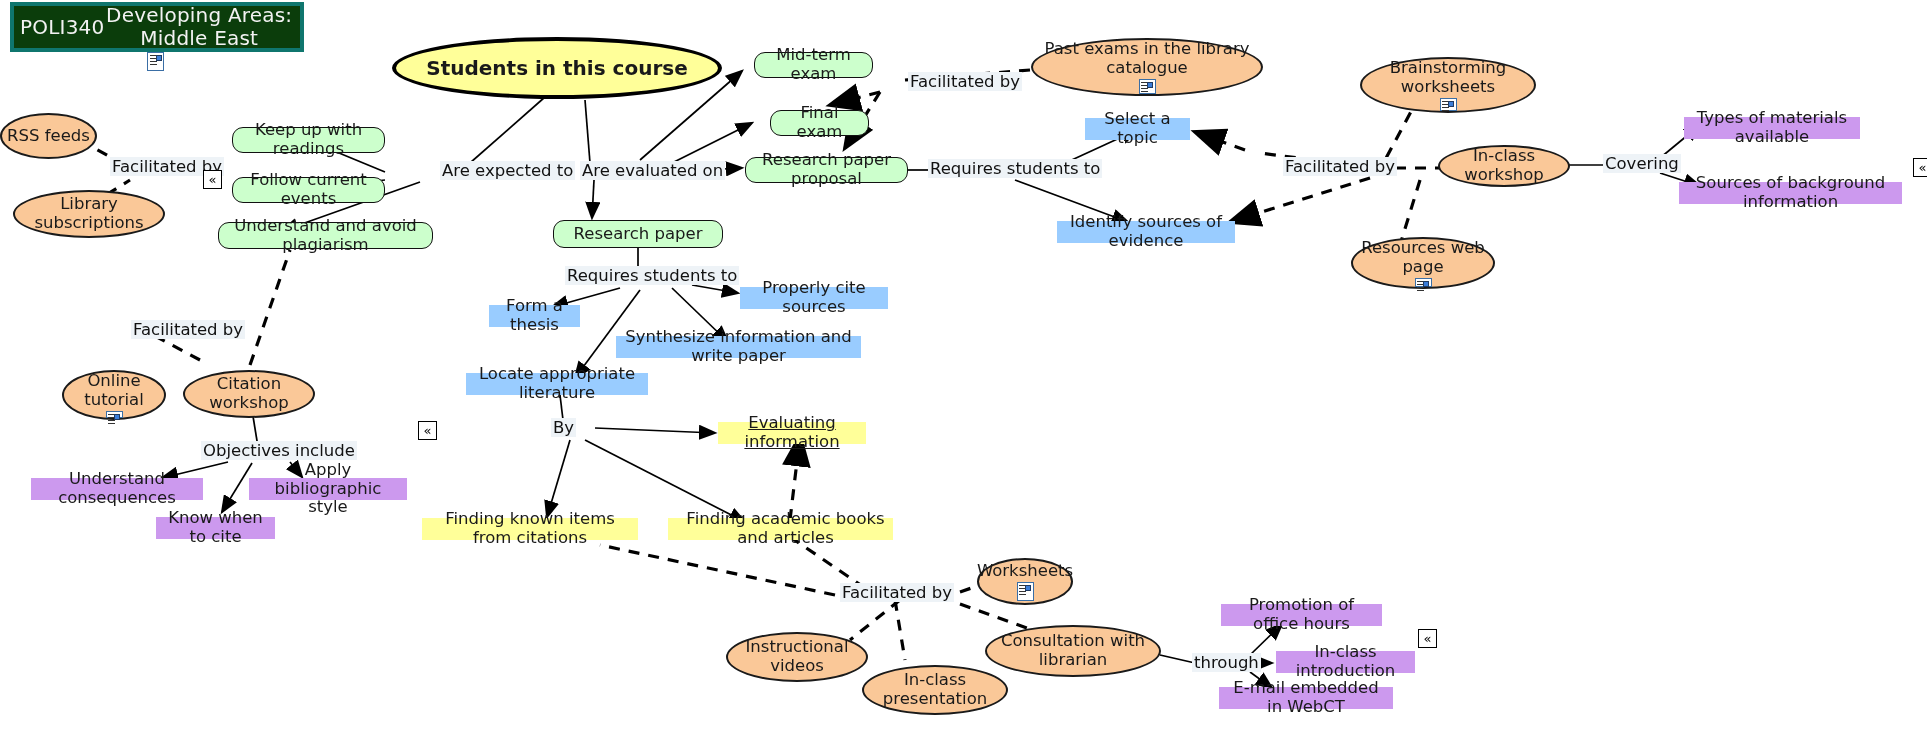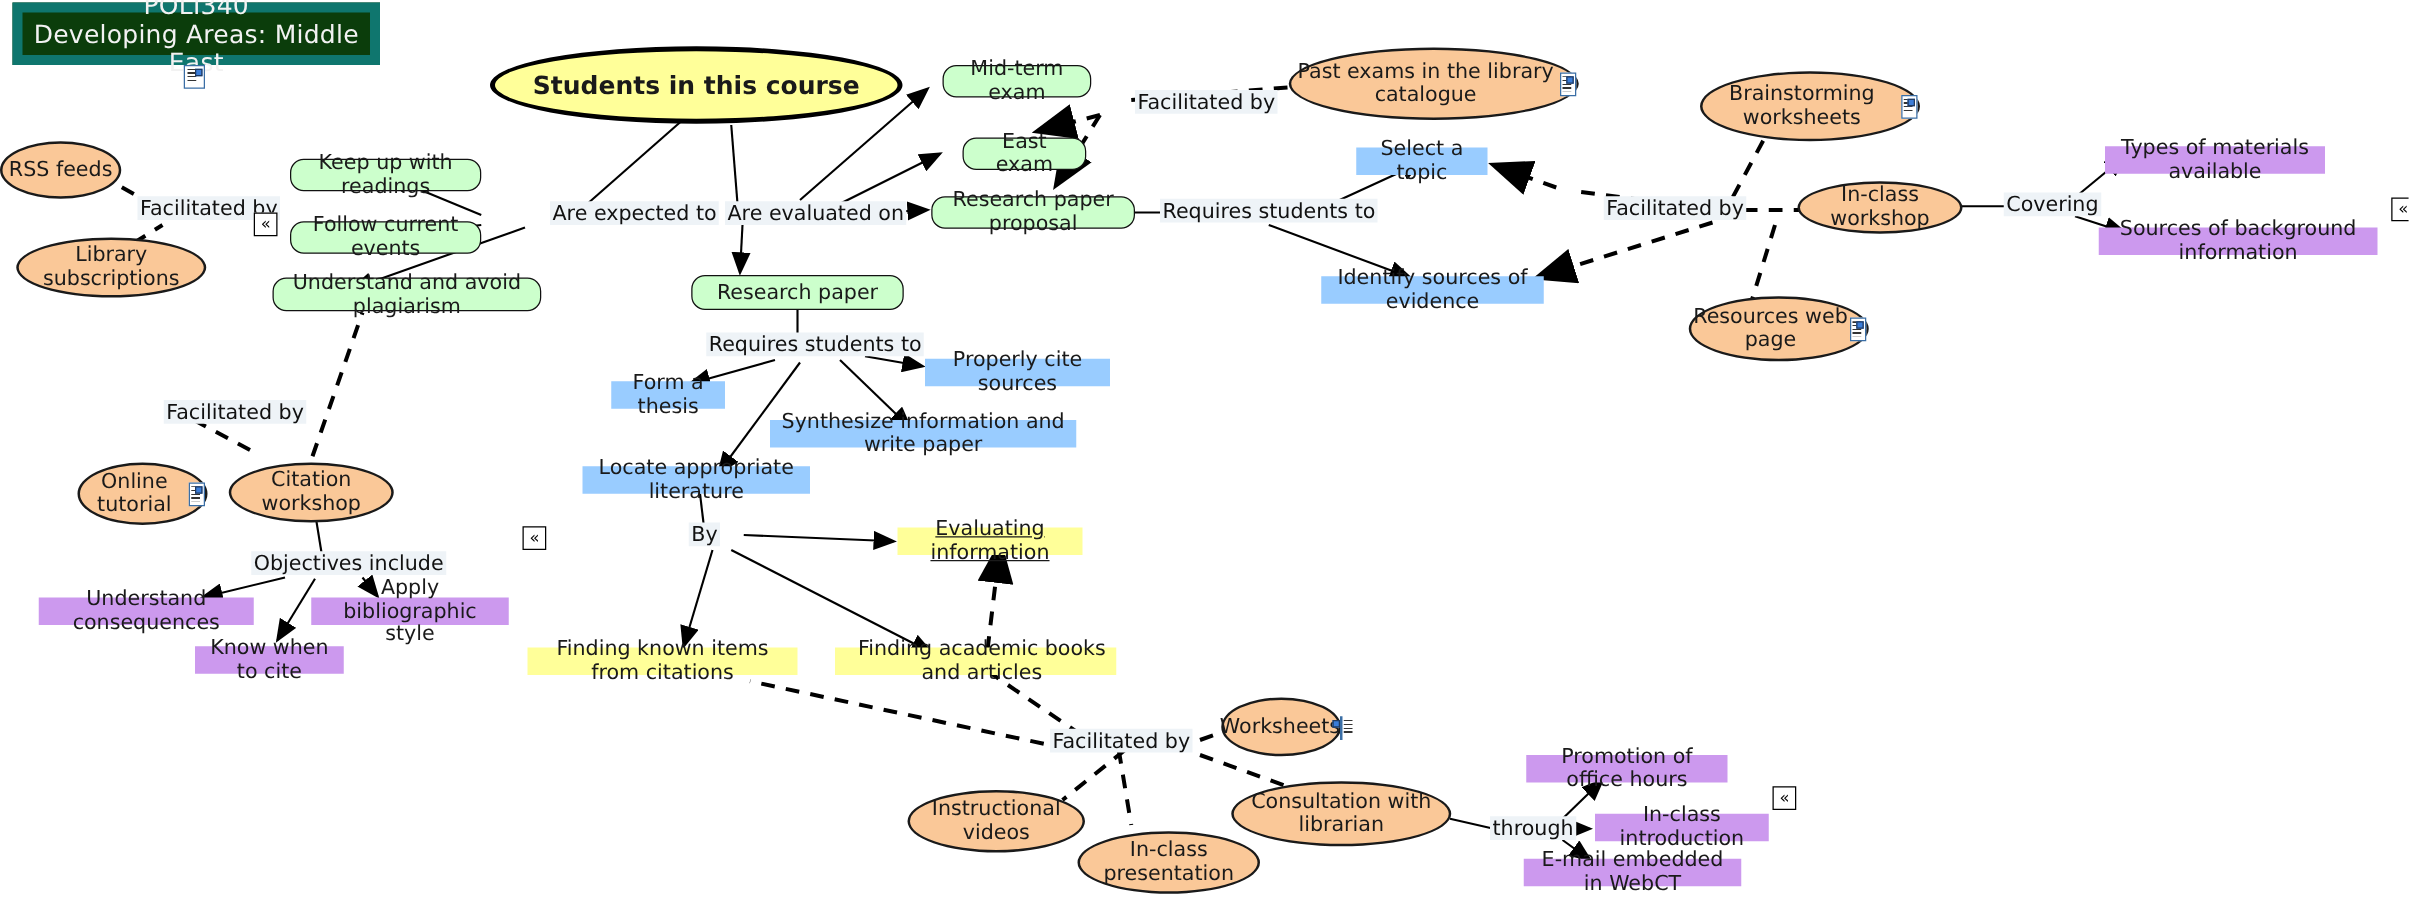--- a/index.html
+++ b/index.html
@@ -5,32 +5,32 @@
 <style>
   html,body{margin:0;padding:0;background:#ffffff;}
   body{font-family:"DejaVu Sans","Liberation Sans",sans-serif;}
   #canvas{position:relative;width:1927px;height:735px;background:#ffffff;overflow:hidden;}
   svg#edges{position:absolute;left:0;top:0;width:1927px;height:735px;pointer-events:none;}
 
   .node{position:absolute;box-sizing:border-box;display:flex;align-items:center;
         justify-content:center;text-align:center;color:#1a1a1a;line-height:1.15;}
 
   
-  .title-box{background:#0b3d0b;border:8px solid #0f766e;color:#f2f2f2;
-             flex-direction:column;font-size:20px;letter-spacing:.2px;padding:14px 6px;}
+  .title-box{background:#0b3d0b;border:4px solid #0f766e;color:#f2f2f2;
+             flex-direction:row;font-size:20px;letter-spacing:.2px;padding:14px 6px;}
   .title-box .l1{font-size:20px;}
   .title-box .l2{font-size:20px;}
 
   
   .ellipse-main{background:#ffff99;border:4px solid #000;border-radius:50%;
                 font-weight:bold;font-size:20px;}
 
   
   .ellipse{background:#fac898;border:2.2px solid #1a1a1a;border-radius:50%;
-           font-size:16.5px;}
+           font-size:16.5px;flex-direction:column;}
 
   
   .green{background:#ccffcc;border:1.6px solid #111;border-radius:11px;font-size:16.5px;
          padding:2px 8px;}
 
   
   .blue{background:#99ccff;font-size:16.5px;padding:1px 6px;}
   
   .yellow{background:#ffff99;font-size:16.5px;padding:1px 6px;}
   
@@ -154,21 +154,21 @@
   <div class="node green" style="left:232px;top:177px;width:153px;height:26px;">
     <span>Follow current events</span>
   </div>
   <div class="node green" style="left:218px;top:222px;width:215px;height:27px;">
     <span>Understand and avoid plagiarism</span>
   </div>
   <div class="node green" style="left:754px;top:52px;width:119px;height:26px;">
     <span>Mid-term exam</span>
   </div>
   <div class="node green" style="left:770px;top:110px;width:99px;height:26px;">
-    <span>East exam</span>
+    <span>Final exam</span>
   </div>
   <div class="node green" style="left:745px;top:157px;width:163px;height:26px;">
     <span>Research paper proposal</span>
   </div>
   <div class="node green" style="left:553px;top:220px;width:170px;height:28px;">
     <span>Research paper</span>
   </div>
 
   <div class="node blue" style="left:1085px;top:118px;width:105px;height:22px;">
     <span>Select a topic</span>

